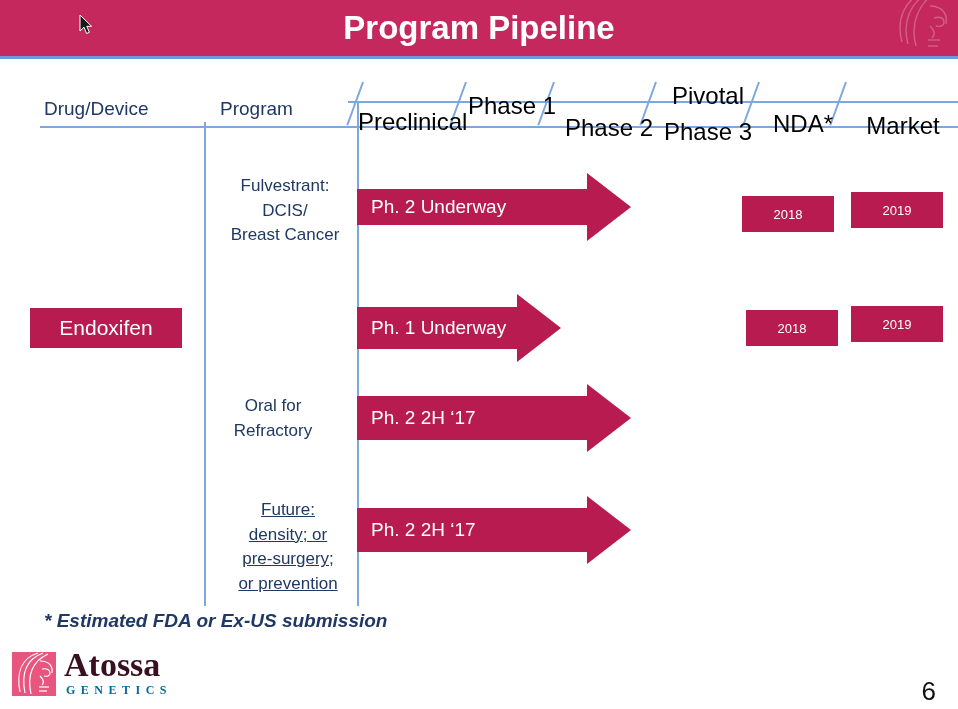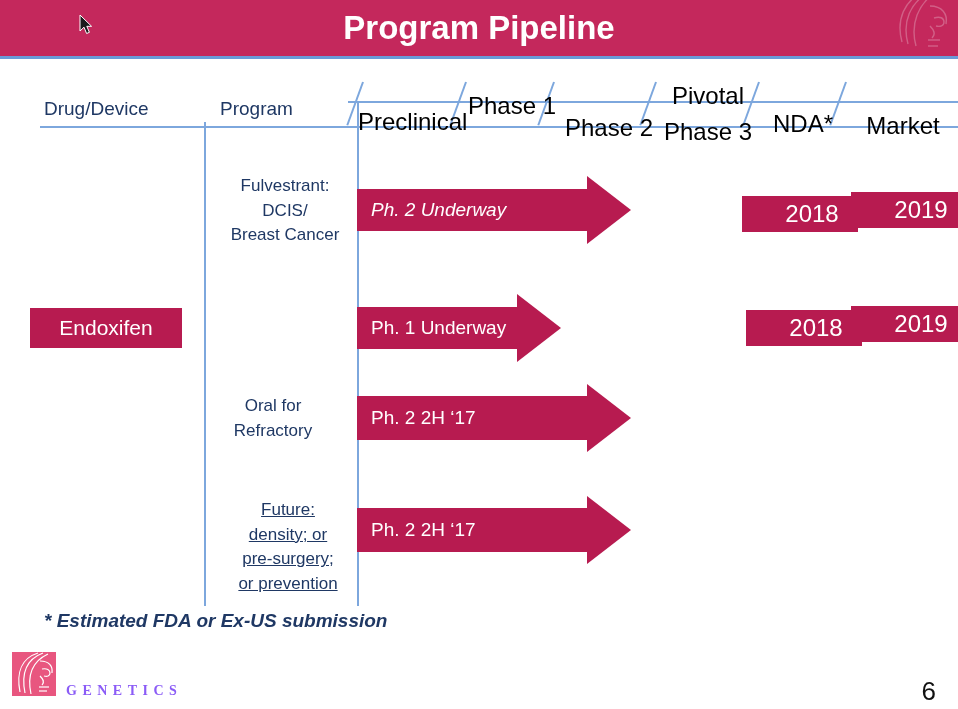--- a/index.html
+++ b/index.html
@@ -89,43 +89,42 @@
   }
   .arrow-label{
     position:absolute;left:14px;top:50%;transform:translateY(-50%);
     color:#ffffff;font-size:19px;white-space:nowrap;z-index:2;
   }
 
   
   .year-box{
     position:absolute;background:#B71B50;color:#ffffff;
     display:flex;align-items:center;justify-content:center;
-    font-size:24px;
-    padding-left:24px;
+    font-size:13px;
   }
 
   
   .footnote{
     position:absolute;left:44px;top:610px;
     color:#1F3864;font-size:19px;font-style:italic;font-weight:bold;
     white-space:nowrap;
   }
 
   
   .brand{position:absolute;left:12px;top:650px;width:220px;height:52px;}
   .brand-mark{position:absolute;left:0;top:2px;width:44px;height:44px;background:#E8567F;}
   .brand-name{
     position:absolute;left:52px;top:-4px;
     font-family:"Liberation Serif", serif;font-size:34px;font-weight:bold;
     color:#3a1020;letter-spacing:0px;
   }
   .brand-sub{
     position:absolute;left:54px;top:33px;
-    font-family:"Liberation Serif", serif;font-size:14px;font-weight:bold;
-    color:#8b5cf6;letter-spacing:5.5px;
+    font-family:"Liberation Serif", serif;font-size:12px;font-weight:bold;
+    color:#0369a1;letter-spacing:5.5px;
   }
   .page-num{
     position:absolute;right:22px;top:676px;
     font-size:26px;color:#111111;
   }
 </style>
 </head>
 <body>
 
 <div class="slide">
@@ -172,21 +171,21 @@
   <div class="phase-head" style="left:765px;top:110px;width:76px;">NDA*</div>
   <div class="phase-head" style="left:855px;top:112px;width:96px;">Market</div>
 
   <div class="vline vline-program"></div>
   <div class="vline vline-chart"></div>
 
   <div class="program-label" style="left:212px;top:174px;width:146px;">Fulvestrant:
 DCIS/
 Breast Cancer</div>
 
-  <div class="arrow" style="left:357px;top:189px;width:274px;height:42px;font-style:italic;">
+  <div class="arrow" style="left:357px;top:189px;width:274px;height:36px;">
     <div class="arrow-body" style="width:232px;"></div>
     <div class="arrow-head" style="left:230px;"></div>
     <div class="arrow-label">Ph. 2 Underway</div>
   </div>
 
   <div class="year-box" style="left:742px;top:196px;width:92px;height:36px;">2018</div>
   <div class="year-box" style="left:851px;top:192px;width:92px;height:36px;">2019</div>
 
   <div class="drug-box" style="left:30px;top:308px;width:152px;height:40px;">Endoxifen</div>
 
@@ -229,18 +228,19 @@
           <path d="M31 1 C15 7, 9 21, 13 41"></path>
           <path d="M36 2 C21 9, 15 23, 19 42"></path>
           <path d="M28 9 C37 9, 41 14, 40 21"></path>
           <path d="M30 17 C35 16, 38 18, 38 21 C38 24, 35 25, 32 24"></path>
           <path d="M28 24 C31 27, 33 30, 30 33"></path>
           <path d="M27 35 L37 35"></path>
           <path d="M27 39 L35 39"></path>
         </g>
       </svg>
     </div>
+    <div class="brand-name">Atossa</div>
     <div class="brand-sub">GENETICS</div>
   </div>
 
   <div class="page-num">6</div>
 
 </div>
 
 </body></html>

